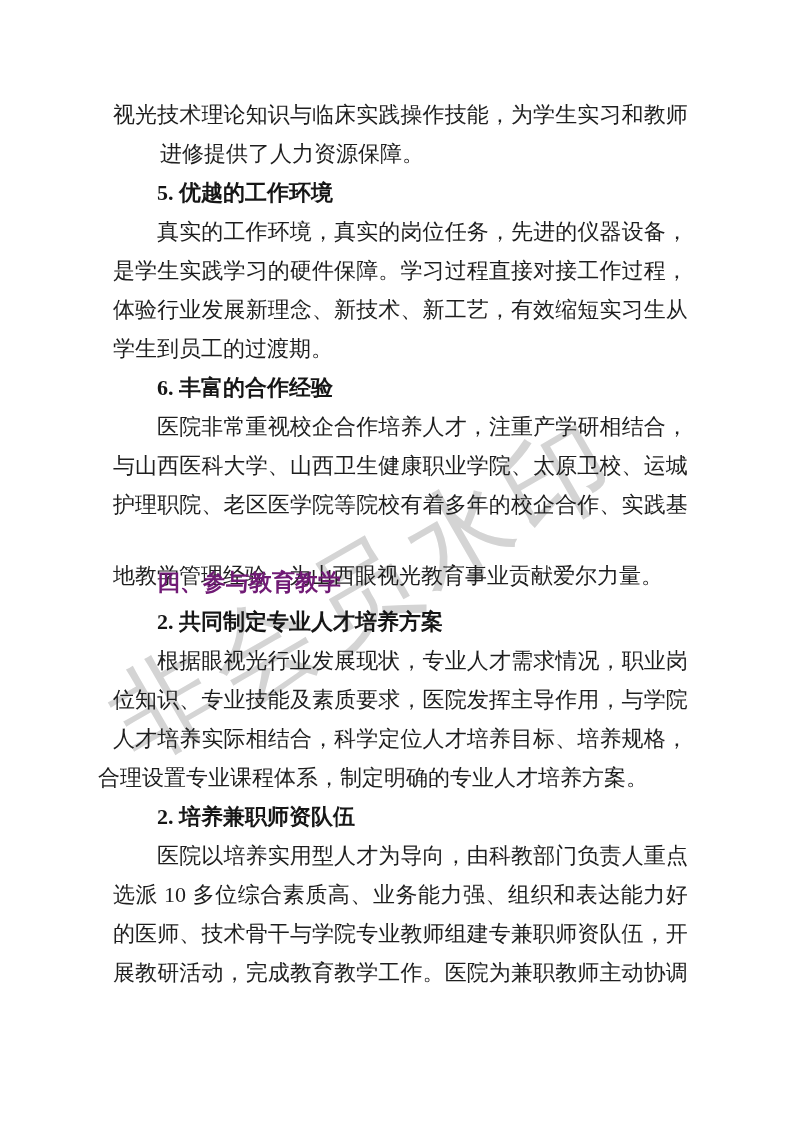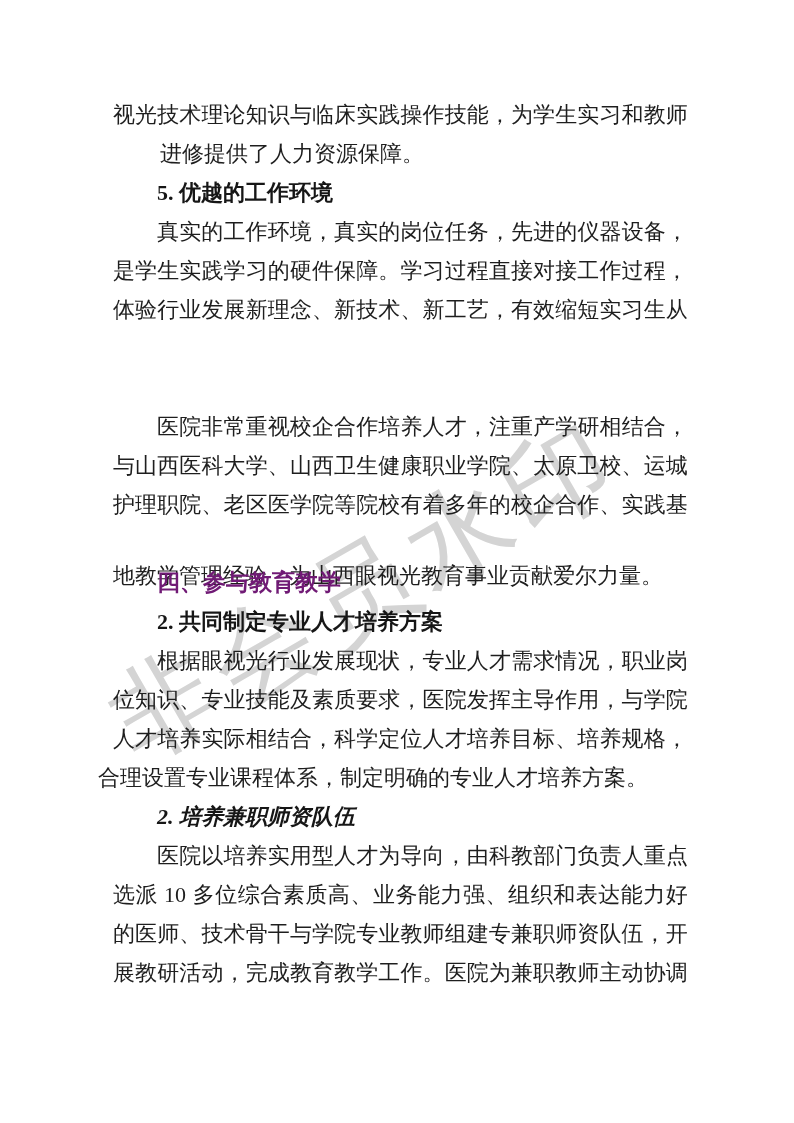--- a/index.html
+++ b/index.html
@@ -50,29 +50,31 @@
 
 <div class="page">
   <div class="watermark">非会员水印</div>
   <div class="doc-body">
       <div class="line justify" style="top: 95px; left: 113px; width: 575px;"><span>视</span><span>光</span><span>技</span><span>术</span><span>理</span><span>论</span><span>知</span><span>识</span><span>与</span><span>临</span><span>床</span><span>实</span><span>践</span><span>操</span><span>作</span><span>技</span><span>能</span><span>，</span><span>为</span><span>学</span><span>生</span><span>实</span><span>习</span><span>和</span><span>教</span><span>师</span></div>
       <div class="line" style="top: 134px; left: 113px; margin-left: 47px;">进修提供了人力资源保障。</div>
       <div class="line subheading" style="top: 173px; left: 157px;">5. 优越的工作环境</div>
       <div class="line justify" style="top: 212px; left: 157px; width: 531px;"><span>真</span><span>实</span><span>的</span><span>工</span><span>作</span><span>环</span><span>境</span><span>，</span><span>真</span><span>实</span><span>的</span><span>岗</span><span>位</span><span>任</span><span>务</span><span>，</span><span>先</span><span>进</span><span>的</span><span>仪</span><span>器</span><span>设</span><span>备</span><span>，</span></div>
       <div class="line justify" style="top: 251px; left: 113px; width: 575px;"><span>是</span><span>学</span><span>生</span><span>实</span><span>践</span><span>学</span><span>习</span><span>的</span><span>硬</span><span>件</span><span>保</span><span>障</span><span>。</span><span>学</span><span>习</span><span>过</span><span>程</span><span>直</span><span>接</span><span>对</span><span>接</span><span>工</span><span>作</span><span>过</span><span>程</span><span>，</span></div>
       <div class="line justify" style="top: 290px; left: 113px; width: 575px;"><span>体</span><span>验</span><span>行</span><span>业</span><span>发</span><span>展</span><span>新</span><span>理</span><span>念</span><span>、</span><span>新</span><span>技</span><span>术</span><span>、</span><span>新</span><span>工</span><span>艺</span><span>，</span><span>有</span><span>效</span><span>缩</span><span>短</span><span>实</span><span>习</span><span>生</span><span>从</span></div>
+      <div class="line" style="top: 329px; left: 113px;">学生到员工的过渡期。</div>
+      <div class="line subheading" style="top: 368px; left: 157px;">6. 丰富的合作经验</div>
       <div class="line justify" style="top: 407px; left: 157px; width: 531px;"><span>医</span><span>院</span><span>非</span><span>常</span><span>重</span><span>视</span><span>校</span><span>企</span><span>合</span><span>作</span><span>培</span><span>养</span><span>人</span><span>才</span><span>，</span><span>注</span><span>重</span><span>产</span><span>学</span><span>研</span><span>相</span><span>结</span><span>合</span><span>，</span></div>
       <div class="line justify" style="top: 446px; left: 113px; width: 575px;"><span>与</span><span>山</span><span>西</span><span>医</span><span>科</span><span>大</span><span>学</span><span>、</span><span>山</span><span>西</span><span>卫</span><span>生</span><span>健</span><span>康</span><span>职</span><span>业</span><span>学</span><span>院</span><span>、</span><span>太</span><span>原</span><span>卫</span><span>校</span><span>、</span><span>运</span><span>城</span></div>
       <div class="line justify" style="top: 485px; left: 113px; width: 575px;"><span>护</span><span>理</span><span>职</span><span>院</span><span>、</span><span>老</span><span>区</span><span>医</span><span>学</span><span>院</span><span>等</span><span>院</span><span>校</span><span>有</span><span>着</span><span>多</span><span>年</span><span>的</span><span>校</span><span>企</span><span>合</span><span>作</span><span>、</span><span>实</span><span>践</span><span>基</span></div>
       <div class="line" style="top: 556px; left: 113px;">地教学管理经验，为山西眼视光教育事业贡献爱尔力量。</div>
       <div class="line section" style="top: 563px; left: 157px;">四、参与教育教学</div>
       <div class="line subheading" style="top: 602px; left: 157px;">2. 共同制定专业人才培养方案</div>
       <div class="line justify" style="top: 641px; left: 157px; width: 531px;"><span>根</span><span>据</span><span>眼</span><span>视</span><span>光</span><span>行</span><span>业</span><span>发</span><span>展</span><span>现</span><span>状</span><span>，</span><span>专</span><span>业</span><span>人</span><span>才</span><span>需</span><span>求</span><span>情</span><span>况</span><span>，</span><span>职</span><span>业</span><span>岗</span></div>
       <div class="line justify" style="top: 680px; left: 113px; width: 575px;"><span>位</span><span>知</span><span>识</span><span>、</span><span>专</span><span>业</span><span>技</span><span>能</span><span>及</span><span>素</span><span>质</span><span>要</span><span>求</span><span>，</span><span>医</span><span>院</span><span>发</span><span>挥</span><span>主</span><span>导</span><span>作</span><span>用</span><span>，</span><span>与</span><span>学</span><span>院</span></div>
       <div class="line justify" style="top: 719px; left: 113px; width: 575px;"><span>人</span><span>才</span><span>培</span><span>养</span><span>实</span><span>际</span><span>相</span><span>结</span><span>合</span><span>，</span><span>科</span><span>学</span><span>定</span><span>位</span><span>人</span><span>才</span><span>培</span><span>养</span><span>目</span><span>标</span><span>、</span><span>培</span><span>养</span><span>规</span><span>格</span><span>，</span></div>
       <div class="line" style="top: 758px; left: 98px;">合理设置专业课程体系，制定明确的专业人才培养方案。</div>
-      <div class="line subheading" style="top: 797px; left: 157px; font-style: italic;">2. 培养兼职师资队伍</div>
+      <div class="line subheading" style="top: 797px; left: 157px;">2. 培养兼职师资队伍</div>
       <div class="line justify" style="top: 836px; left: 157px; width: 531px;"><span>医</span><span>院</span><span>以</span><span>培</span><span>养</span><span>实</span><span>用</span><span>型</span><span>人</span><span>才</span><span>为</span><span>导</span><span>向</span><span>，</span><span>由</span><span>科</span><span>教</span><span>部</span><span>门</span><span>负</span><span>责</span><span>人</span><span>重</span><span>点</span></div>
       <div class="line justify" style="top: 875px; left: 113px; width: 575px;"><span>选</span><span>派</span><span> </span><span>10</span><span> </span><span>多</span><span>位</span><span>综</span><span>合</span><span>素</span><span>质</span><span>高</span><span>、</span><span>业</span><span>务</span><span>能</span><span>力</span><span>强</span><span>、</span><span>组</span><span>织</span><span>和</span><span>表</span><span>达</span><span>能</span><span>力</span><span>好</span></div>
       <div class="line justify" style="top: 914px; left: 113px; width: 575px;"><span>的</span><span>医</span><span>师</span><span>、</span><span>技</span><span>术</span><span>骨</span><span>干</span><span>与</span><span>学</span><span>院</span><span>专</span><span>业</span><span>教</span><span>师</span><span>组</span><span>建</span><span>专</span><span>兼</span><span>职</span><span>师</span><span>资</span><span>队</span><span>伍</span><span>，</span><span>开</span></div>
       <div class="line justify" style="top: 953px; left: 113px; width: 575px;"><span>展</span><span>教</span><span>研</span><span>活</span><span>动</span><span>，</span><span>完</span><span>成</span><span>教</span><span>育</span><span>教</span><span>学</span><span>工</span><span>作</span><span>。</span><span>医</span><span>院</span><span>为</span><span>兼</span><span>职</span><span>教</span><span>师</span><span>主</span><span>动</span><span>协</span><span>调</span></div>
     </div>
 </div>
 
 </body></html>

